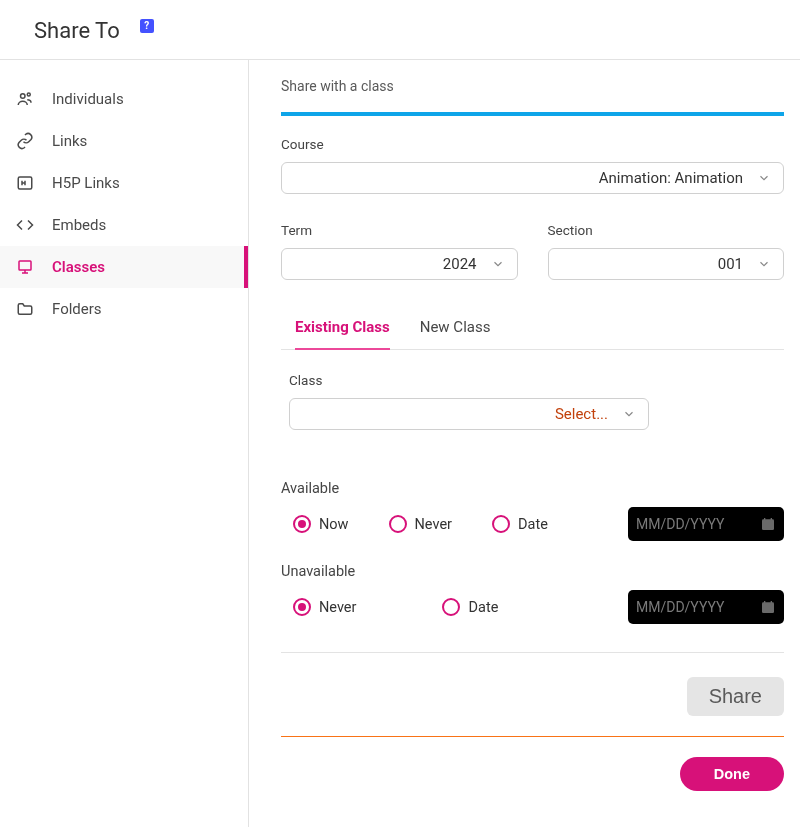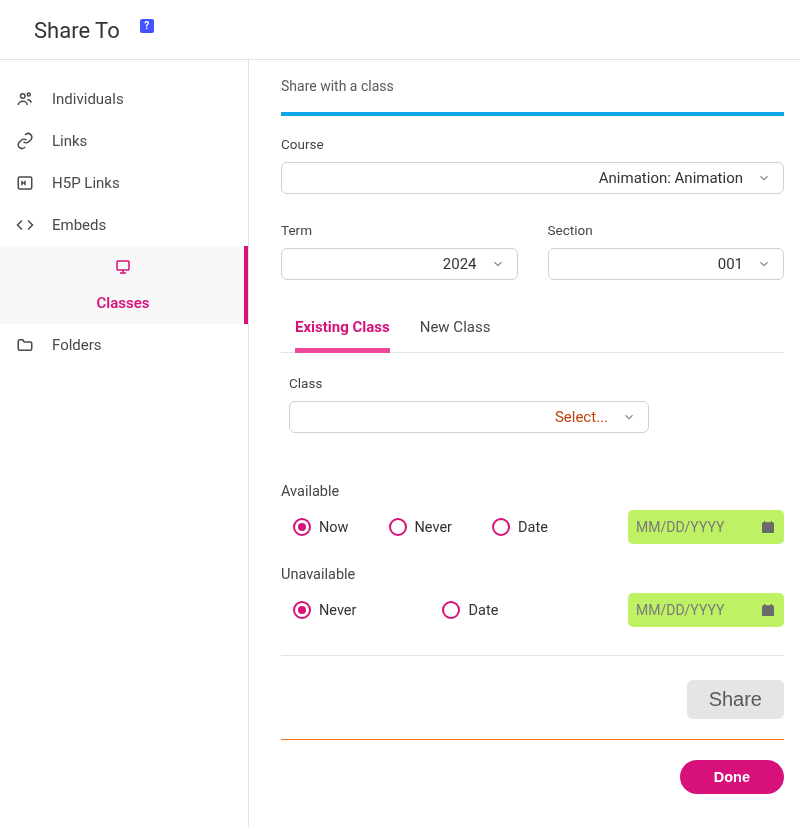--- a/index.html
+++ b/index.html
@@ -55,21 +55,20 @@
     padding: 12px 14px 12px 16px;
     color: #4a4a4a;
     cursor: pointer;
     font-size: 15px;
   }
   .sidebar-item.active {
     background: #f8f8f8;
     color: #d71179;
     border-right: 4px solid #d71179;
     font-weight: 600;
-    flex-direction: column;
   }
   .sidebar-item.active .sidebar-icon { color: #d71179; }
   .sidebar-icon {
     width: 18px;
     height: 18px;
     color: #4a4a4a;
     flex-shrink: 0;
   }
 
   .main {
@@ -129,21 +128,21 @@
   }
   .tab {
     padding: 0 0 12px 0;
     color: #474747;
     font-size: 15px;
     cursor: pointer;
   }
   .tab.active {
     color: #d71179;
     font-weight: 700;
-    border-bottom: 5px solid #ec4899;
+    border-bottom: 2px solid #ec4899;
     margin-bottom: -1px;
   }
 
   .class-select-wrap {
     margin-top: 22px;
     padding-left: 8px;
     padding-bottom: 28px;
   }
   .class-select { width: 360px; }
 
@@ -180,21 +179,21 @@
     width: 8px;
     height: 8px;
     background: #d71179;
     border-radius: 50%;
   }
   .radio-label { font-size: 14.5px; color: #333; }
 
   .date-input {
     width: 156px;
     height: 34px;
-    background: #bef264;
+    background: #000000;
     border-radius: 5px;
     display: flex;
     align-items: center;
     padding: 0 8px;
     gap: 8px;
   }
   .date-input span { color: #7a7a7a; font-size: 14px; flex: 1; }
   .cal-icon { width: 16px; height: 16px; color: #6a6a6a; }
 
   .section-label { font-size: 14.5px; color: #454545; margin-top: 22px; }

